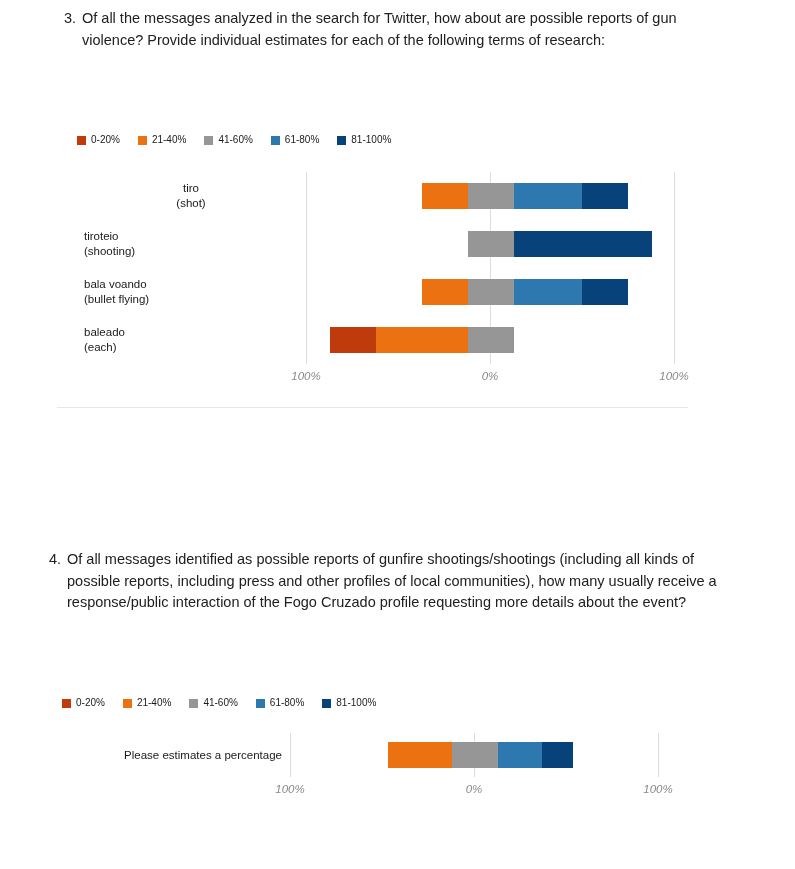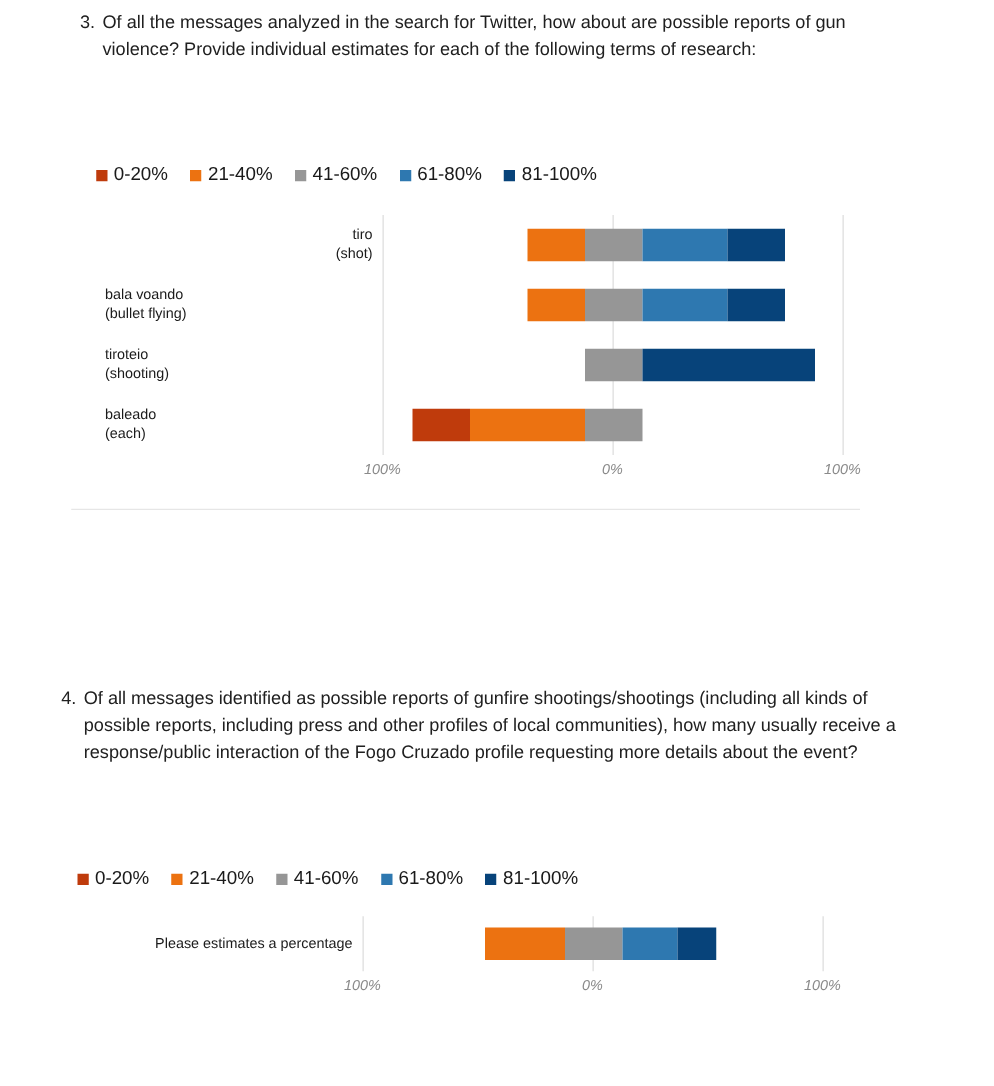--- a/index.html
+++ b/index.html
@@ -52,21 +52,21 @@
     align-items: center;
     margin-right: 18px;
   }
   .legend-swatch {
     width: 9px;
     height: 9px;
     margin-right: 5px;
     flex: 0 0 9px;
   }
   .legend-label {
-    font-size: 15px;
+    font-size: 10px;
     color: #1a1a1a;
     line-height: 12px;
     white-space: nowrap;
   }
   #legend-1 { left: 77px; top: 134px; }
   #legend-2 { left: 62px; top: 697px; }
 
   
   .chart {
     position: absolute;
@@ -159,59 +159,59 @@
     </div>
     <div class="legend-item">
       <span class="legend-swatch" style="background: rgb(7, 67, 122);"></span>
       <span class="legend-label">81-100%</span>
     </div>
   </div>
 
 <div class="chart" id="chart-1">
   <div class="chart-rows">
       <div class="chart-row" style="height: 48px;">
-        <div class="row-label" style="width: 246px; flex: 0 0 246px; text-align: right; padding-left: 24px;">tiro
+        <div class="row-label" style="width: 246px; flex: 0 0 246px; text-align: center; padding-left: 24px;">tiro
 (shot)</div>
         <div class="plot">
           <div class="gridline" style="left: 0px;"></div>
           <div class="gridline" style="left: 184px;"></div>
           <div class="gridline" style="left: 368px;"></div>
           <div class="bar" style="left: 115.92px; top: 11px; height: 26px;">
             <div class="bar-seg" style="width: 46px; background: rgb(236, 114, 17);"></div>
             <div class="bar-seg" style="width: 46px; background: rgb(150, 150, 150);"></div>
             <div class="bar-seg" style="width: 68.08px; background: rgb(46, 120, 176);"></div>
             <div class="bar-seg" style="width: 46px; background: rgb(7, 67, 122);"></div>
           </div>
         </div>
       </div>
       <div class="chart-row" style="height: 48px;">
+        <div class="row-label" style="width: 246px; flex: 0 0 246px; text-align: left; padding-left: 24px;">tiroteio
+(shooting)</div>
+        <div class="plot">
+          <div class="gridline" style="left: 0px;"></div>
+          <div class="gridline" style="left: 184px;"></div>
+          <div class="gridline" style="left: 368px;"></div>
+          <div class="bar" style="left: 161.92px; top: 11px; height: 26px;">
+            <div class="bar-seg" style="width: 46px; background: rgb(150, 150, 150);"></div>
+            <div class="bar-seg" style="width: 138px; background: rgb(7, 67, 122);"></div>
+          </div>
+        </div>
+      </div>
+      <div class="chart-row" style="height: 48px;">
         <div class="row-label" style="width: 246px; flex: 0 0 246px; text-align: left; padding-left: 24px;">bala voando
 (bullet flying)</div>
         <div class="plot">
           <div class="gridline" style="left: 0px;"></div>
           <div class="gridline" style="left: 184px;"></div>
           <div class="gridline" style="left: 368px;"></div>
           <div class="bar" style="left: 115.92px; top: 11px; height: 26px;">
             <div class="bar-seg" style="width: 46px; background: rgb(236, 114, 17);"></div>
             <div class="bar-seg" style="width: 46px; background: rgb(150, 150, 150);"></div>
             <div class="bar-seg" style="width: 68.08px; background: rgb(46, 120, 176);"></div>
             <div class="bar-seg" style="width: 46px; background: rgb(7, 67, 122);"></div>
-          </div>
-        </div>
-      </div>
-      <div class="chart-row" style="height: 48px;">
-        <div class="row-label" style="width: 246px; flex: 0 0 246px; text-align: left; padding-left: 24px;">tiroteio
-(shooting)</div>
-        <div class="plot">
-          <div class="gridline" style="left: 0px;"></div>
-          <div class="gridline" style="left: 184px;"></div>
-          <div class="gridline" style="left: 368px;"></div>
-          <div class="bar" style="left: 161.92px; top: 11px; height: 26px;">
-            <div class="bar-seg" style="width: 46px; background: rgb(150, 150, 150);"></div>
-            <div class="bar-seg" style="width: 138px; background: rgb(7, 67, 122);"></div>
           </div>
         </div>
       </div>
       <div class="chart-row" style="height: 48px;">
         <div class="row-label" style="width: 246px; flex: 0 0 246px; text-align: left; padding-left: 24px;">baleado
 (each)</div>
         <div class="plot">
           <div class="gridline" style="left: 0px;"></div>
           <div class="gridline" style="left: 184px;"></div>
           <div class="gridline" style="left: 368px;"></div>

